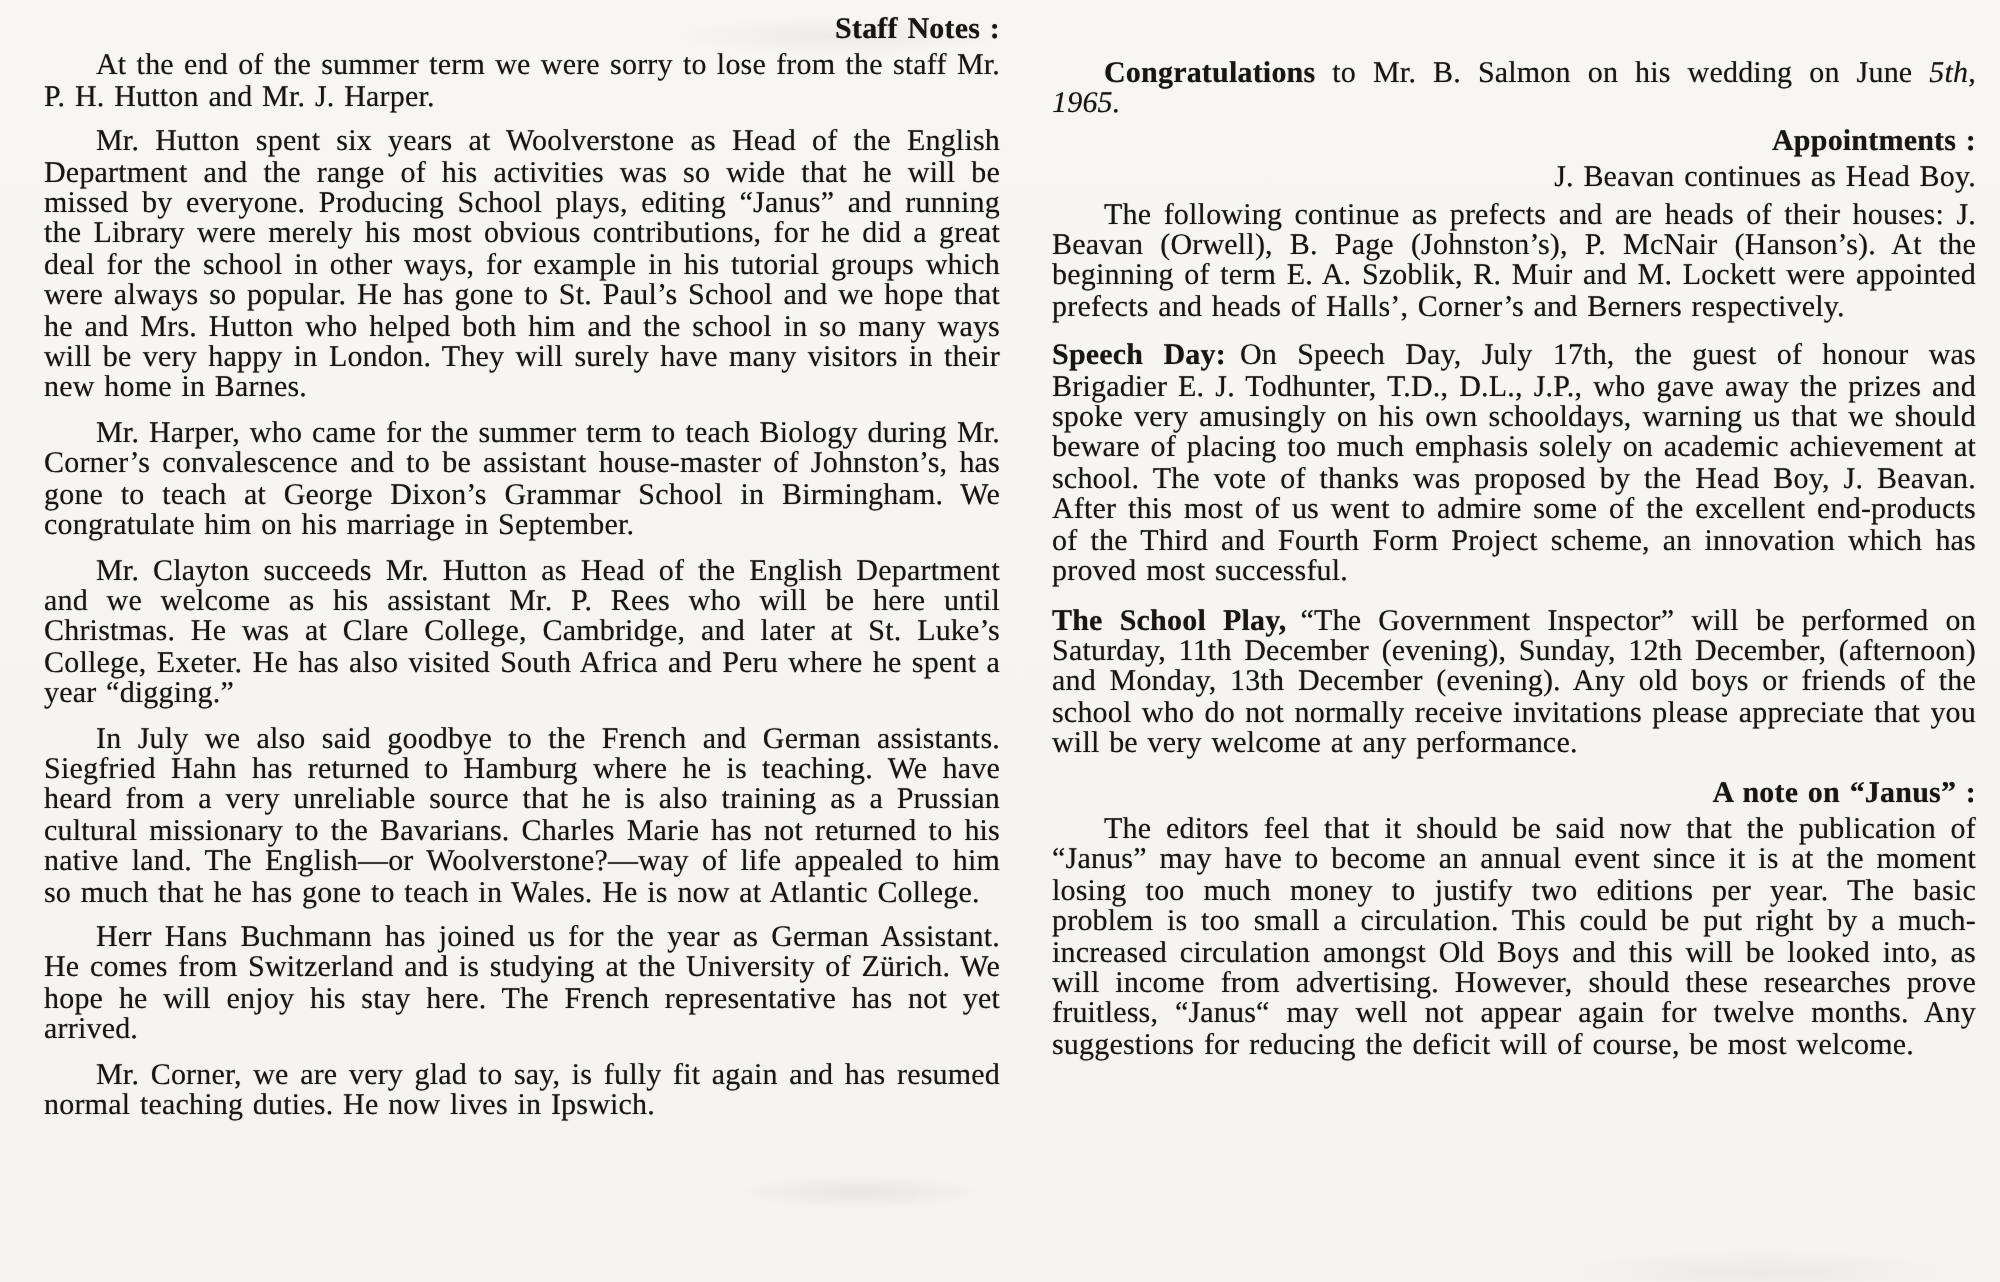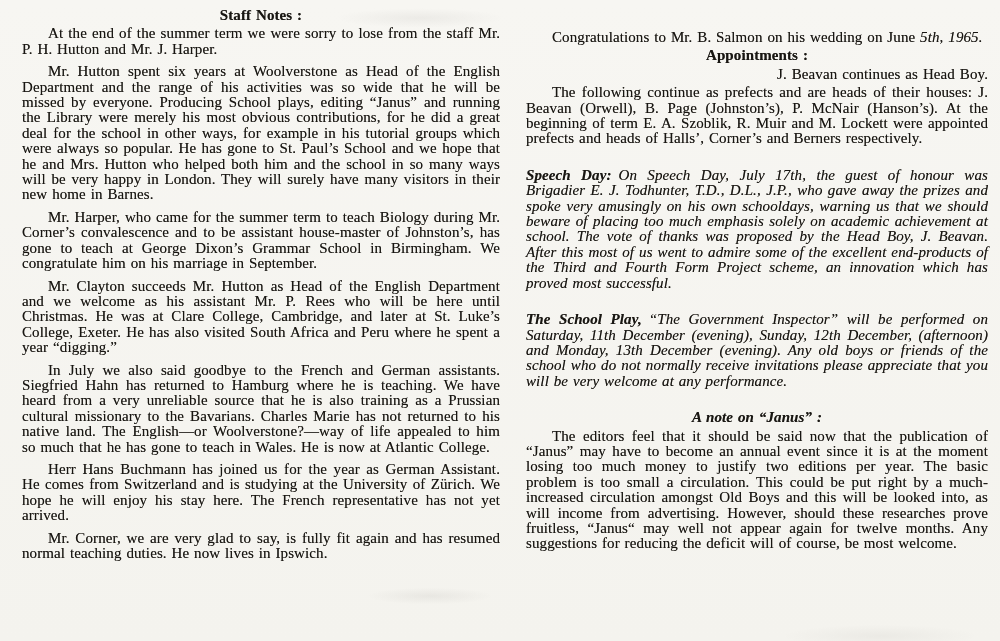--- a/index.html
+++ b/index.html
@@ -40,29 +40,29 @@
   p {
     margin: 0 0 7px 0;
     text-indent: 26px;
   }
   .col-right p { margin-bottom: 3px; }
   .noindent { text-indent: 0; }
   .heading {
     font-weight: bold;
     text-indent: 0;
     margin: 0 0 3px 0;
-    text-align: center;
+    text-align: right;
   }
   .runin {
     font-weight: bold;
     padding-right: 7px;
   }
-  .bold   { font-weight: normal; }
+  .bold   { font-weight: bold; }
   .italic { font-style: italic; }
-  .gap-top { margin-top: 21px; font-style: italic; }
+  .gap-top { margin-top: 9px; }
   .appt-line { margin-bottom: 1px; text-align: right; }
 </style>
 </head>
 <body>
 
 <div class="page">
 
   <div class="col col-left">
     <div class="heading">Staff Notes :</div>
     <p>At the end of the summer term we were sorry to lose from the staff Mr. P. H. Hutton and Mr. J. Harper.</p>

